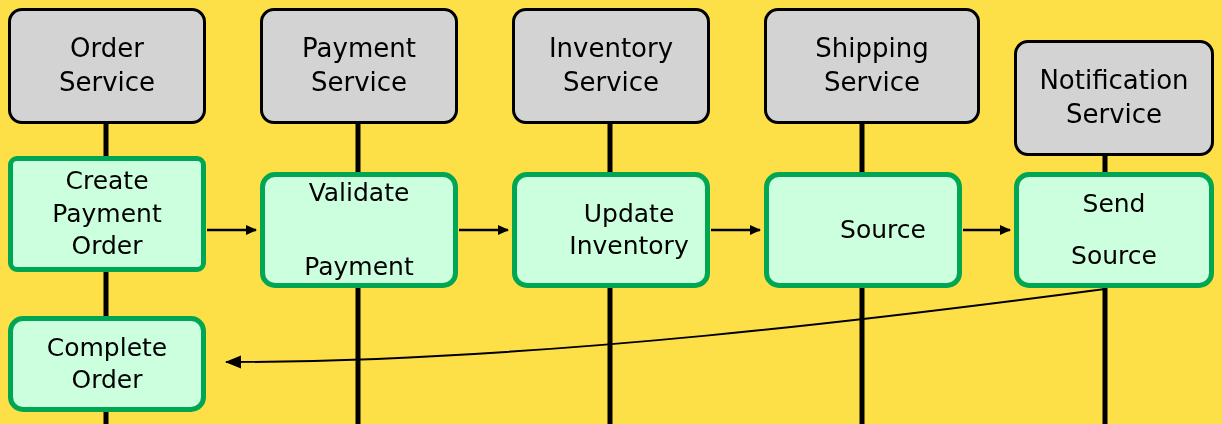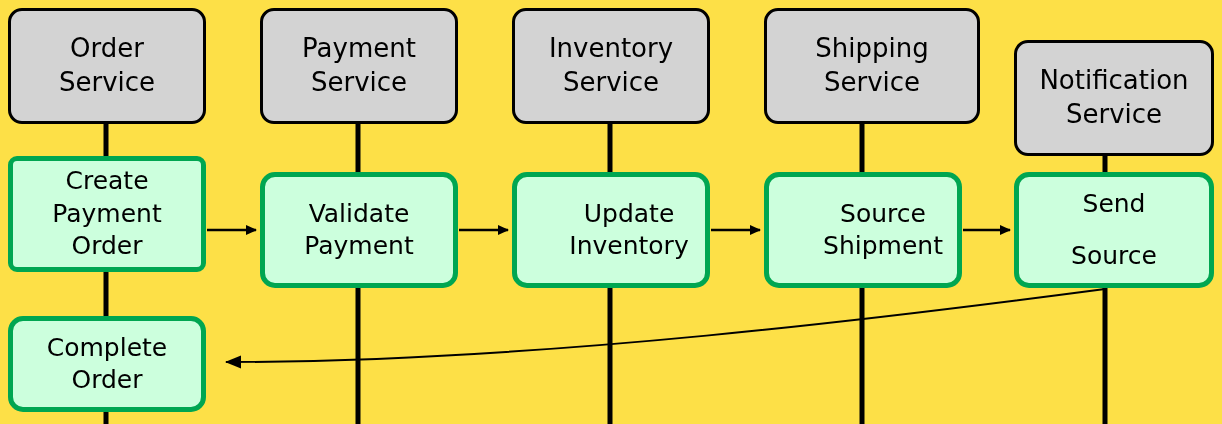--- a/index.html
+++ b/index.html
@@ -116,33 +116,32 @@
     <span class="node-line">Notification</span>
     <span class="node-line">Service</span>
   </div>
 
   <div class="node node-action" style="left:8px; top:156px; width:198px; height:116px;border-radius:9px;">
     <span class="node-line">Create</span>
     <span class="node-line">Payment</span>
     <span class="node-line">Order</span>
   </div>
 
-  <div class="node node-action" style="left:260px; top:172px; width:198px; height:116px;">
+  <div class="node node-action" style="left:260px; top:172px; width:198px; height:116px;justify-content:space-between;">
     <span class="node-line">Validate</span>
     <span class="node-line">Payment</span>
   </div>
 
   <div class="node node-action" style="left:512px; top:172px; width:198px; height:116px;padding-left:36px;">
     <span class="node-line">Update</span>
     <span class="node-line">Inventory</span>
   </div>
 
   <div class="node node-action" style="left:764px; top:172px; width:198px; height:116px;padding-left:40px;">
     <span class="node-line">Source</span>
-    <span class="node-line">Shipment</span>
   </div>
 
   <div class="node node-action" style="left:1014px; top:172px; width:200px; height:116px;gap:20px;">
     <span class="node-line">Send</span>
     <span class="node-line">Source</span>
   </div>
 
   <div class="node node-action" style="left:8px; top:316px; width:198px; height:96px;">
     <span class="node-line">Complete</span>
     <span class="node-line">Order</span>

